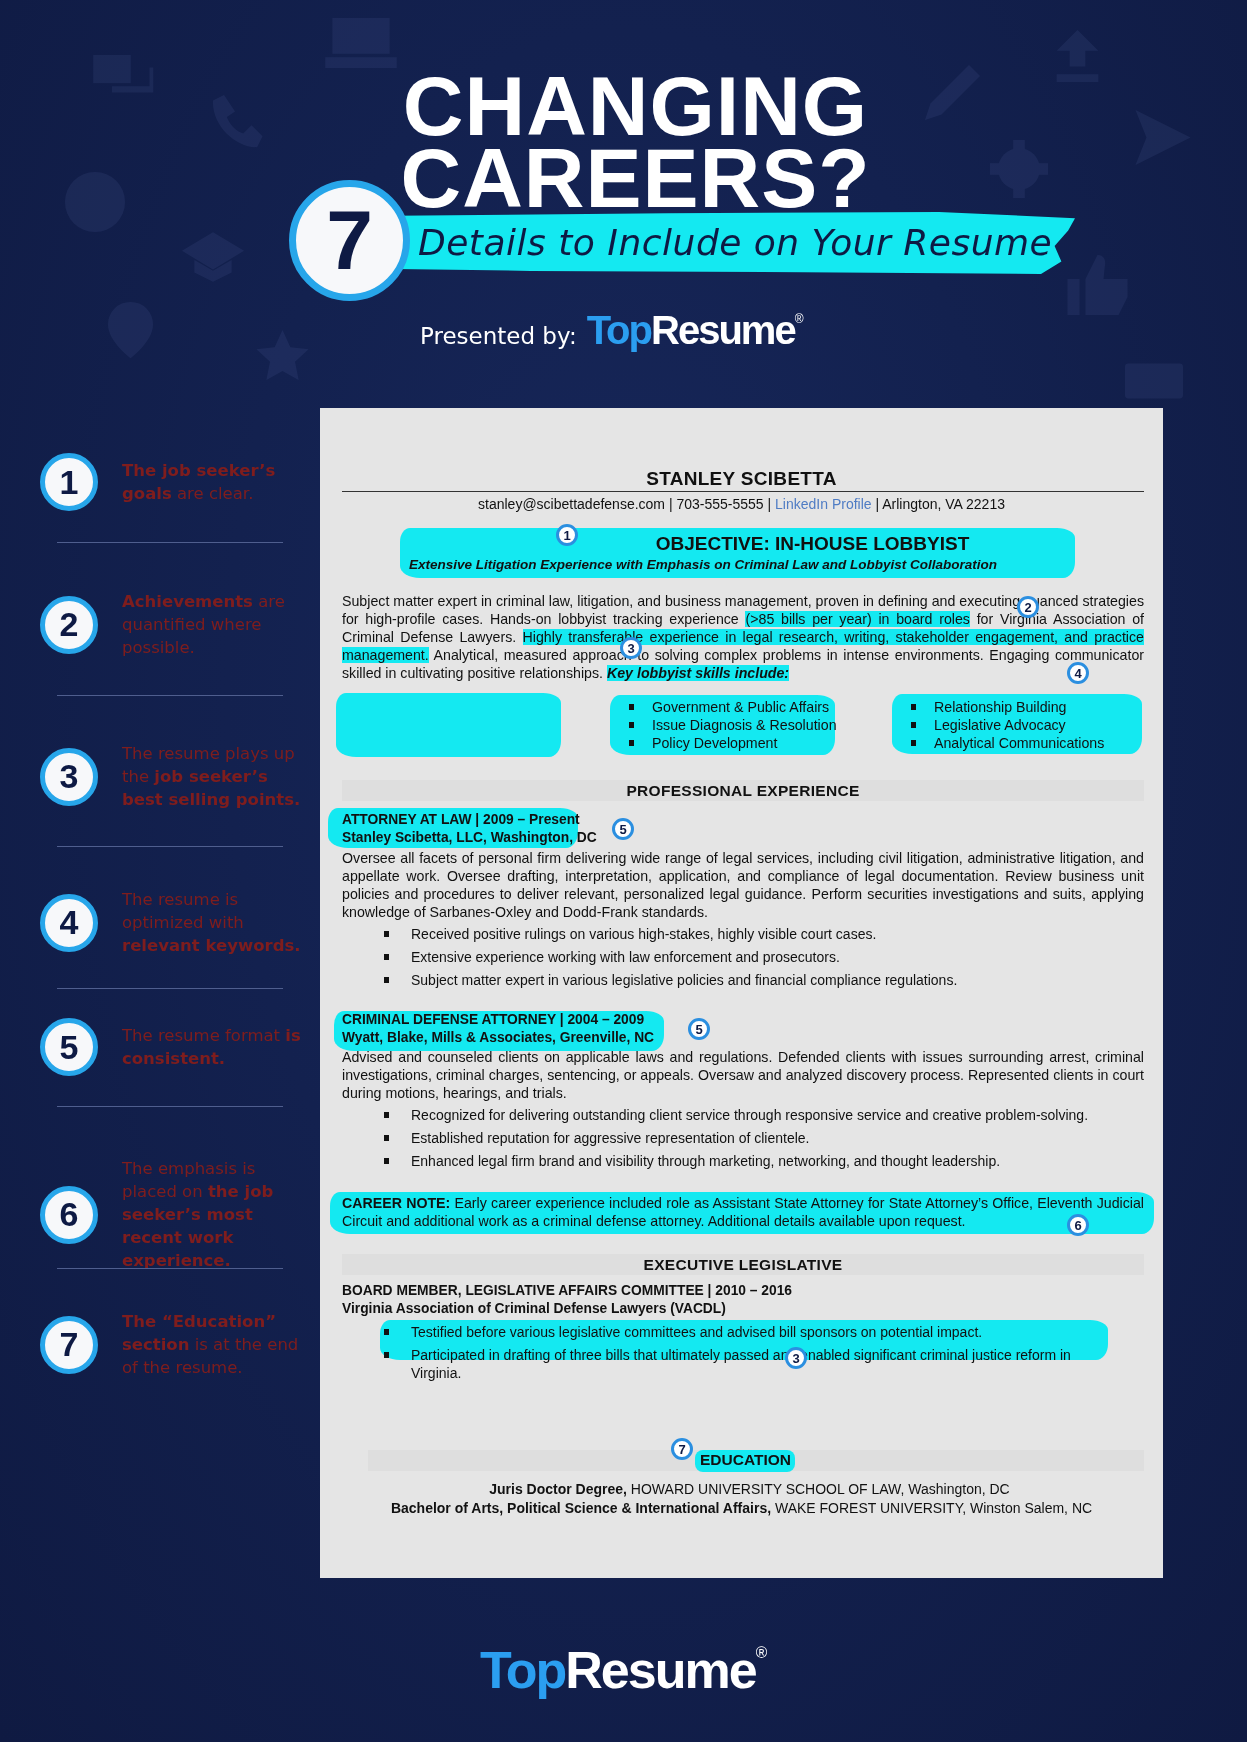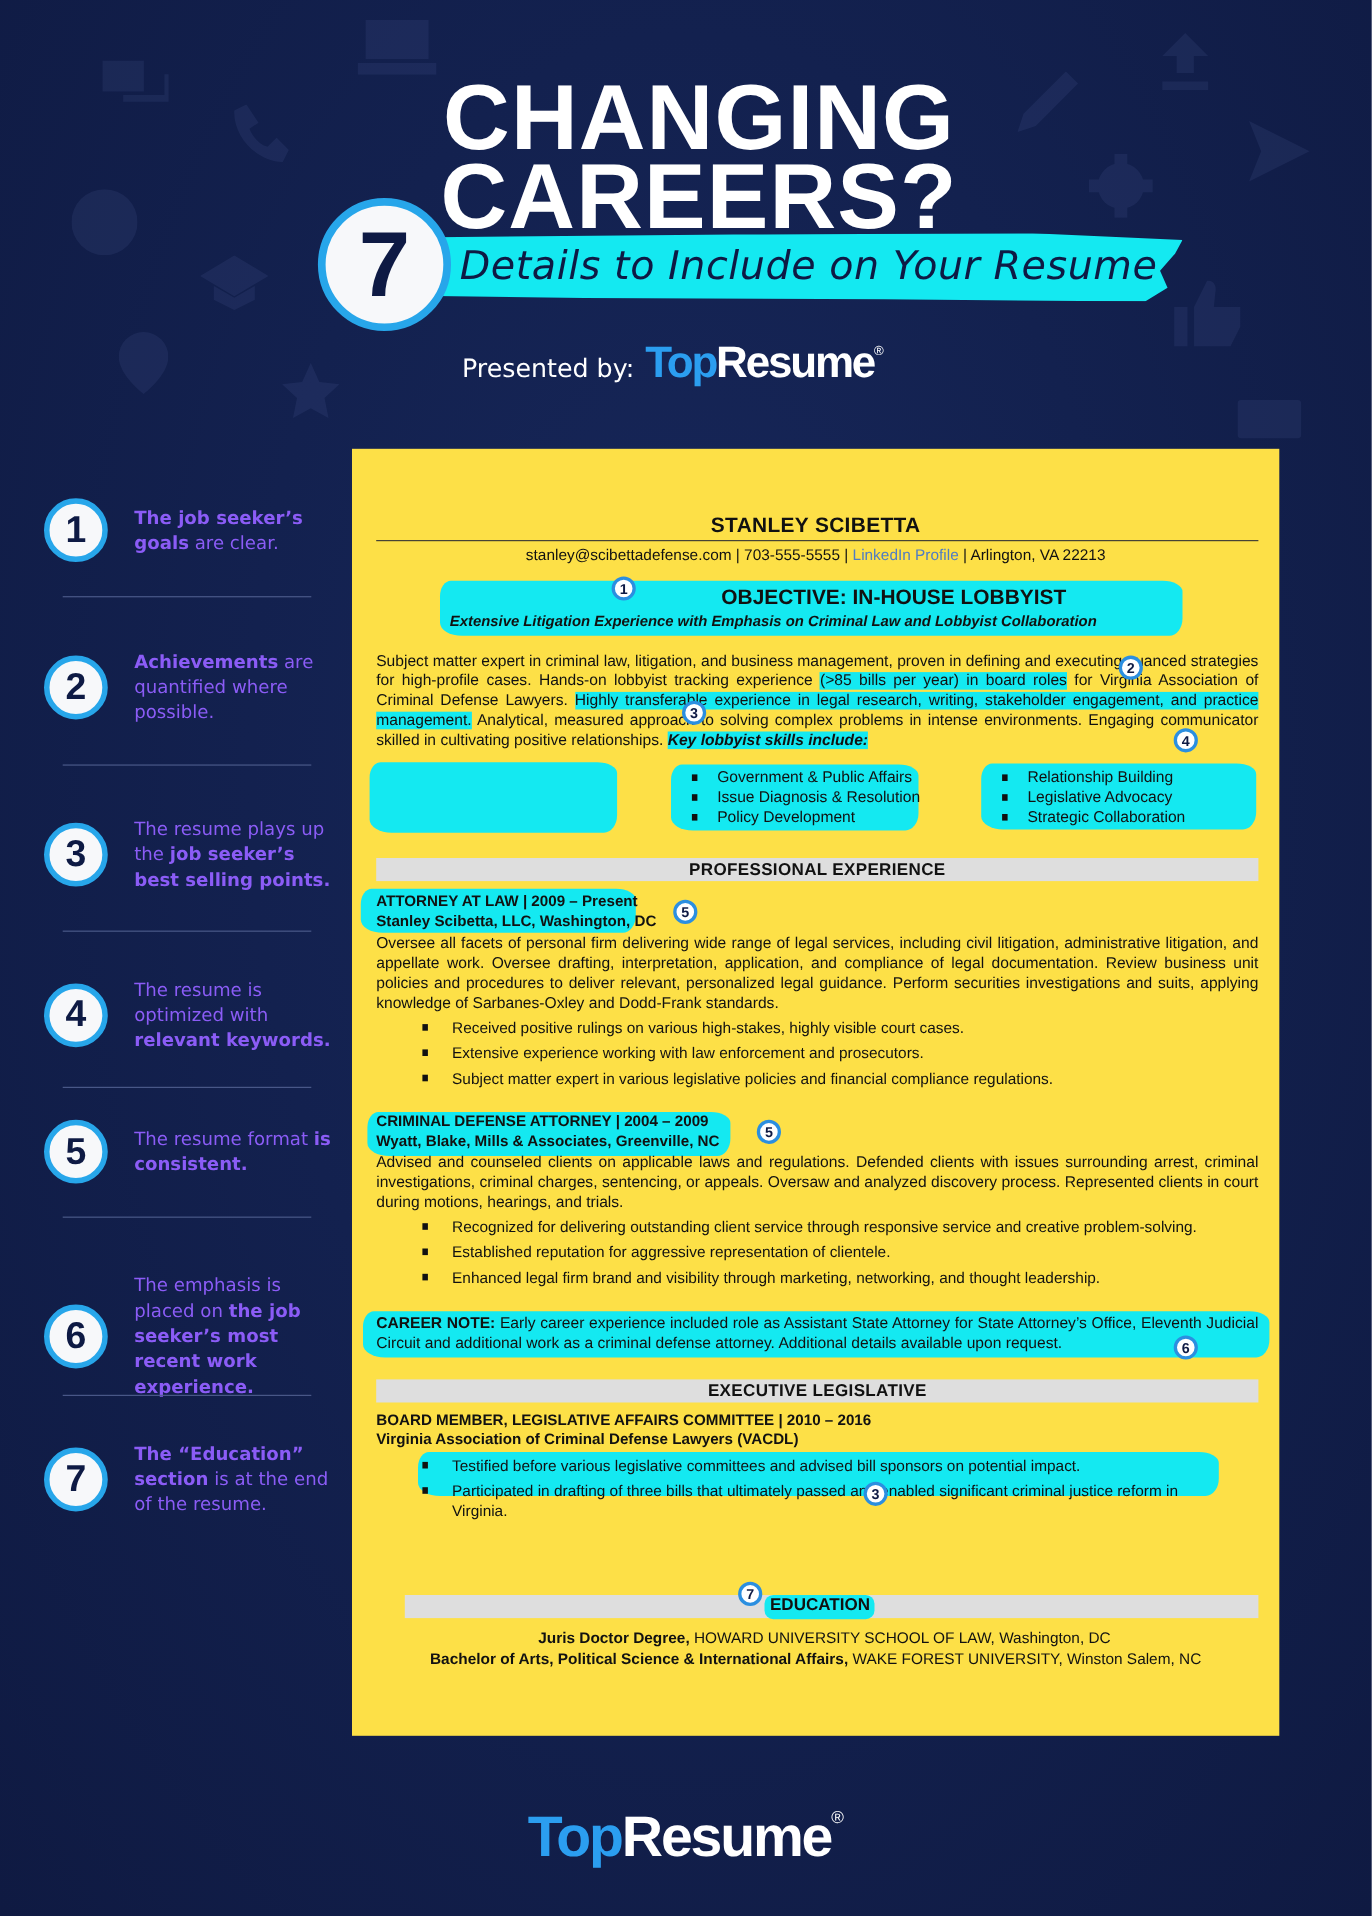--- a/index.html
+++ b/index.html
@@ -51,29 +51,29 @@
   
   .steps { position: absolute; left: 0; top: 0; }
   .step { position: absolute; left: 40px; width: 270px; display: flex; align-items: center; }
   .step .circ {
     width: 58px; height: 58px; border-radius: 50%; background: #f7f8fa; border: 5px solid #27a6ea;
     flex: none; display: flex; align-items: center; justify-content: center;
     font-family: "Liberation Sans", sans-serif; font-weight: 700; font-size: 34px; color: #0e1a44;
   }
   .step .txt {
     margin-left: 24px; font-family: "DejaVu Sans", sans-serif; font-size: 16.5px;
-    line-height: 23px; color: #8b5cf6; width: 190px;
+    line-height: 23px; color: #7f1d1d; width: 190px;
   }
   .step .txt b { font-weight: 700; }
   .divider { position: absolute; left: 57px; width: 226px; height: 1px; background: #4f5e8e; }
 
   
   .page {
     position: absolute; left: 320px; top: 408px; width: 843px; height: 1170px;
-    background: #fde047; color: #111;
+    background: #e5e5e5; color: #111;
     font-family: "Liberation Serif", serif;
   }
   .r { position: absolute; white-space: nowrap; }
   .narrow { font-family: "Liberation Sans Narrow", "Liberation Sans", sans-serif; }
   .name { left: 0; width: 843px; top: 60px; text-align: center; font-weight: 700; font-size: 19px; letter-spacing: 0.3px; }
   .rule { position: absolute; left: 22px; width: 802px; top: 83px; height: 1px; background: #333; }
   .contact { left: 0; width: 843px; top: 88px; text-align: center; font-size: 14px; }
   .contact .link { color: #4f7cc4; }
   .hl { position: absolute; background: #14e9f1; border-radius: 10px 18px 12px 20px / 14px 10px 16px 12px; }
   .badge {
@@ -215,21 +215,21 @@
   <div class="hl" style="left:290px;top:287px;width:225px;height:60px;"></div>
   <div class="hl" style="left:572px;top:286px;width:250px;height:60px;"></div>
   <ul class="skills narrow" style="left:306px;">
     <li>Government &amp; Public Affairs</li>
       <li>Issue Diagnosis &amp; Resolution</li>
       <li>Policy Development</li>
   </ul>
   <ul class="skills narrow" style="left:588px;">
     <li>Relationship Building</li>
       <li>Legislative Advocacy</li>
-      <li>Strategic Collaboration</li>
+      <li>Analytical Communications</li>
   </ul>
 
   <div class="sechead narrow" style="top:372px;">PROFESSIONAL EXPERIENCE</div>
 
   <div class="hl" style="left:8px;top:400px;width:250px;height:40px;"></div>
   <div class="badge" style="left:292px;top:410px;">5</div>
   <div class="jobt narrow" style="top:403px;">ATTORNEY AT LAW | 2009 – Present</div>
   <div class="jobt narrow" style="top:421px;">Stanley Scibetta, LLC, Washington, DC</div>
   <div class="para narrow" style="top:441px;">Oversee all facets of personal firm delivering wide range of legal services, including civil litigation, administrative litigation, and appellate work. Oversee drafting, interpretation, application, and compliance of legal documentation. Review business unit policies and procedures to deliver relevant, personalized legal guidance. Perform securities investigations and suits, applying knowledge of Sarbanes-Oxley and Dodd-Frank standards.</div>
   <ul class="bul narrow" style="top:517px;">

